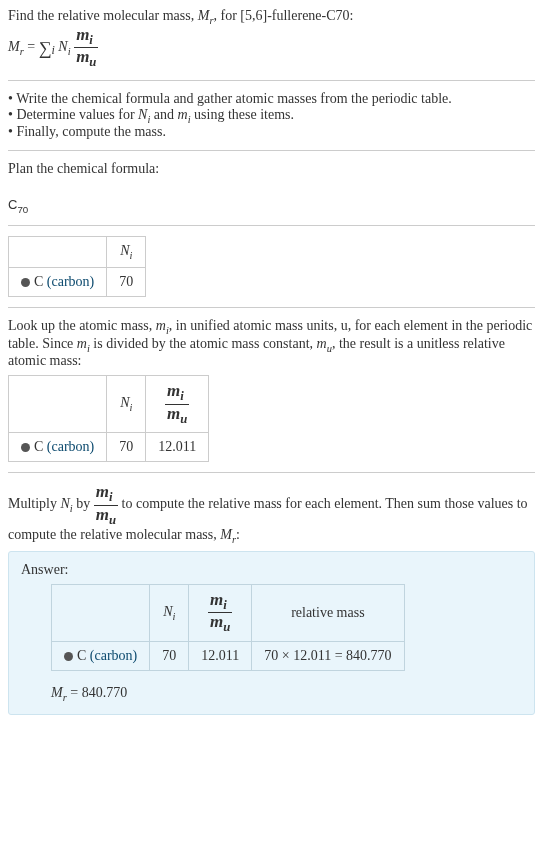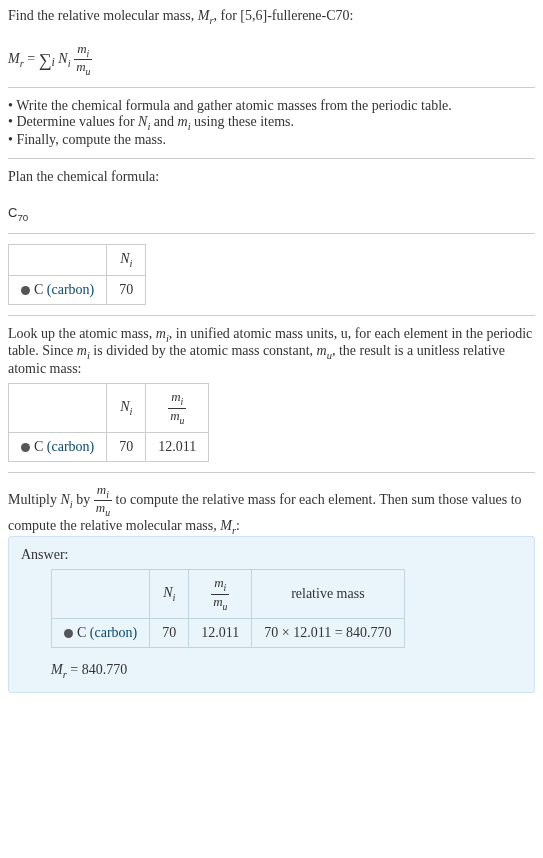--- a/index.html
+++ b/index.html
@@ -12,60 +12,62 @@
     width: 543px;
     box-sizing: border-box;
   }
   .section {
     border-bottom: 1px solid #ccc;
     padding-bottom: 10px;
     margin-bottom: 10px;
   }
   .section.last { border-bottom: none; margin-bottom: 0; }
   .formula { font-family: Georgia, serif; }
-  .intro { margin-bottom: 16px; }
+  .intro { margin-bottom: 0; }
   table { border-collapse: collapse; margin-top: 6px; border-radius: 15px; }
   td, th {
     border: 1px solid #ccc;
     padding: 6px 12px;
     text-align: center;
     font-weight: normal;
   }
   .lbl { color: #0c4a6e; }
   .dot {
     display: inline-block;
     width: 9px; height: 9px;
     border-radius: 50%;
     background: #555;
     margin-right: 4px;
     vertical-align: middle;
   }
   .frac {
     display: inline-block;
     vertical-align: middle;
-    text-align: center;
-    font-size: 13px;
+    text-align: left;
+    font-size: 17px;
     line-height: 1.1;
+    font-weight: bold;
   }
   .frac .num { display: block; border-bottom: 1px solid #333; padding: 0 2px;}
   .frac .den { display: block; padding: 0 2px;}
   sub { font-size: 0.75em; }
   .sigma {
     display: inline-block;
     vertical-align: middle;
     text-align: center;
     line-height: 1;
     font-size: 12px;
   }
   .sigma .s { font-size: 18px; }
   .answer {
     background: #e9f5fb;
     border: 1px solid #cde4ef;
     border-radius: 3px;
     padding: 10px 12px 12px 12px;
+    margin-top: 6px;
   }
   .answer table td, .answer table th { border-color: #c0d4de; }
   .answer-label { color: #333; margin-bottom: 6px; }
   .subchem { font-family: Arial, sans-serif; font-size: 13px; }
   .it { font-style: italic; font-family: Georgia, serif; }
 </style>
 </head>
 <body>
 
 <div class="section">

